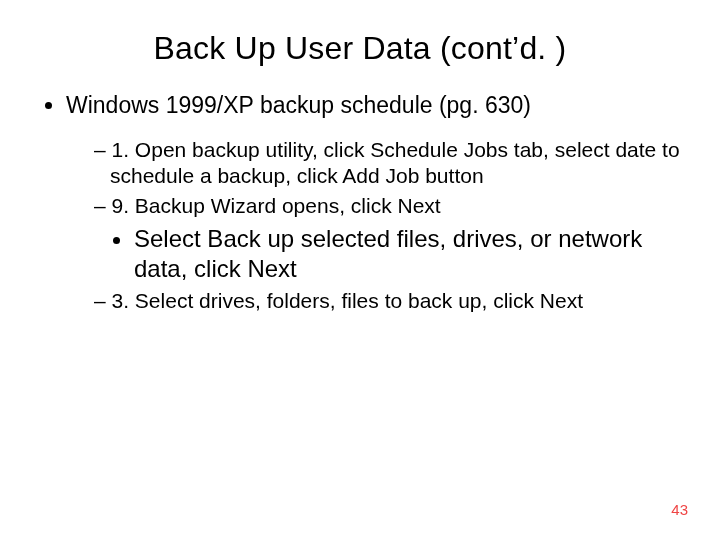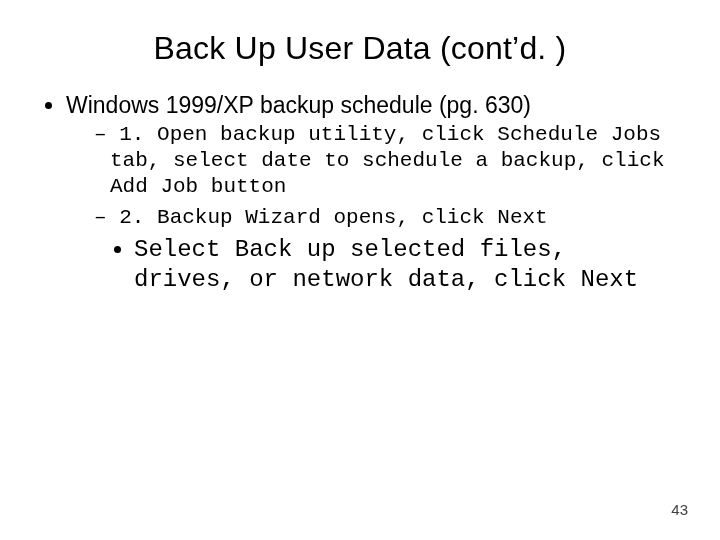--- a/index.html
+++ b/index.html
@@ -29,24 +29,23 @@
   }
   ul.lvl1 {
     list-style: disc;
     margin: 0;
     padding-left: 26px;
     font-size: 23px;
     line-height: 1.25;
   }
   ul.lvl2 {
     list-style: none;
-    margin: 2px 0 0 0;
+    margin: 17px 0 0 0;
     padding-left: 28px;
     font-size: 21px;
-    font-family: Liberation Mono, monospace;
   }
   .dash-item {
     text-indent: -16px;
     padding-left: 16px;
     margin-bottom: 4px;
   }
   .dash-item::before {
     content: "– ";
   }
   ul.lvl3 {
@@ -56,41 +55,42 @@
     font-size: 24px;
   }
   ul.lvl3 li {
     margin-bottom: 2px;
   }
   .page-number {
     position: absolute;
     right: 32px;
     bottom: 22px;
     font-size: 15px;
-    color: #404040;
+    color: #ef4444;
   }
 </style>
 </head>
 <body>
 
 <div class="slide">
 
   <h1 class="title">Back Up User Data (cont’d. )</h1>
 
   <ul class="lvl1">
     <li>
       <span>Windows 1999/XP backup schedule (pg. 630)</span>
 
       <ul class="lvl2">
         <li class="dash-item">1. Open backup utility, click Schedule Jobs tab, select date to schedule a backup, click Add Job button</li>
 
-        <li class="dash-item">2. Backup Wizard opens, click Next</li>
+        <li class="dash-item">9. Backup Wizard opens, click Next</li>
 
         <ul class="lvl3">
           <li>Select Back up selected files, drives, or network data, click Next</li>
         </ul>
 
+        <li class="dash-item">3. Select drives, folders, files to back up, click Next</li>
       </ul>
     </li>
   </ul>
 
   <div class="page-number">43</div>
 </div>
 
 </body></html>

